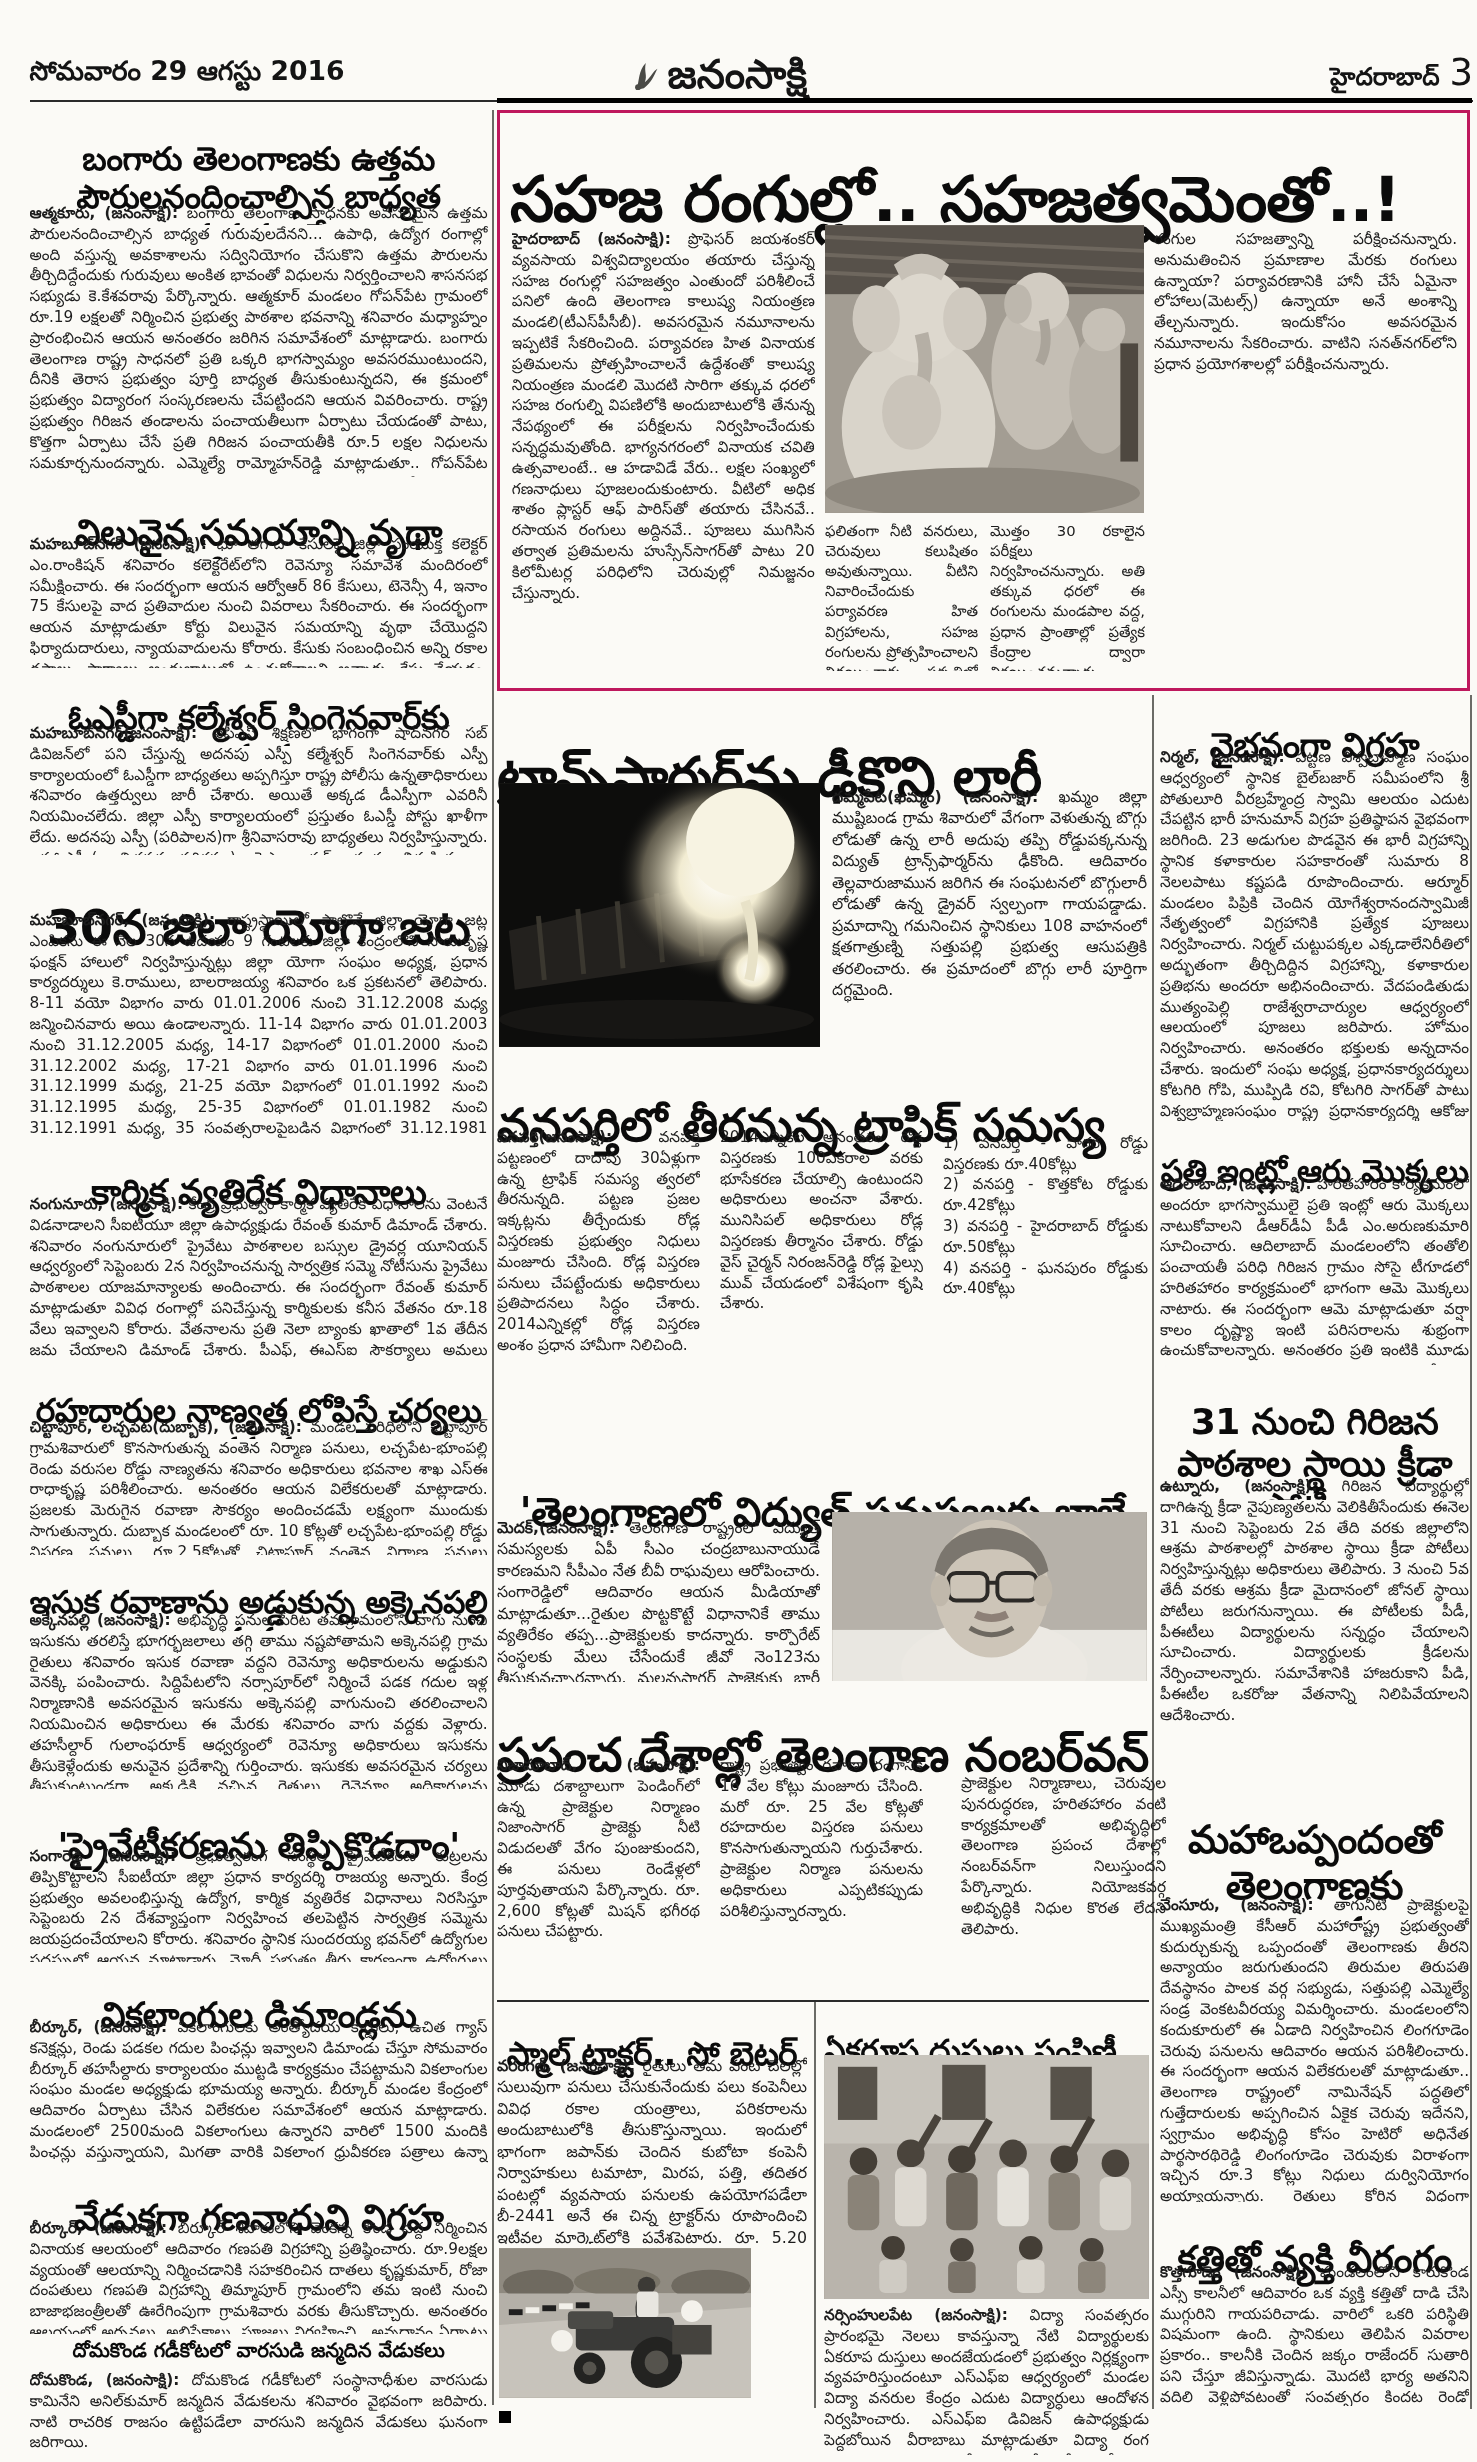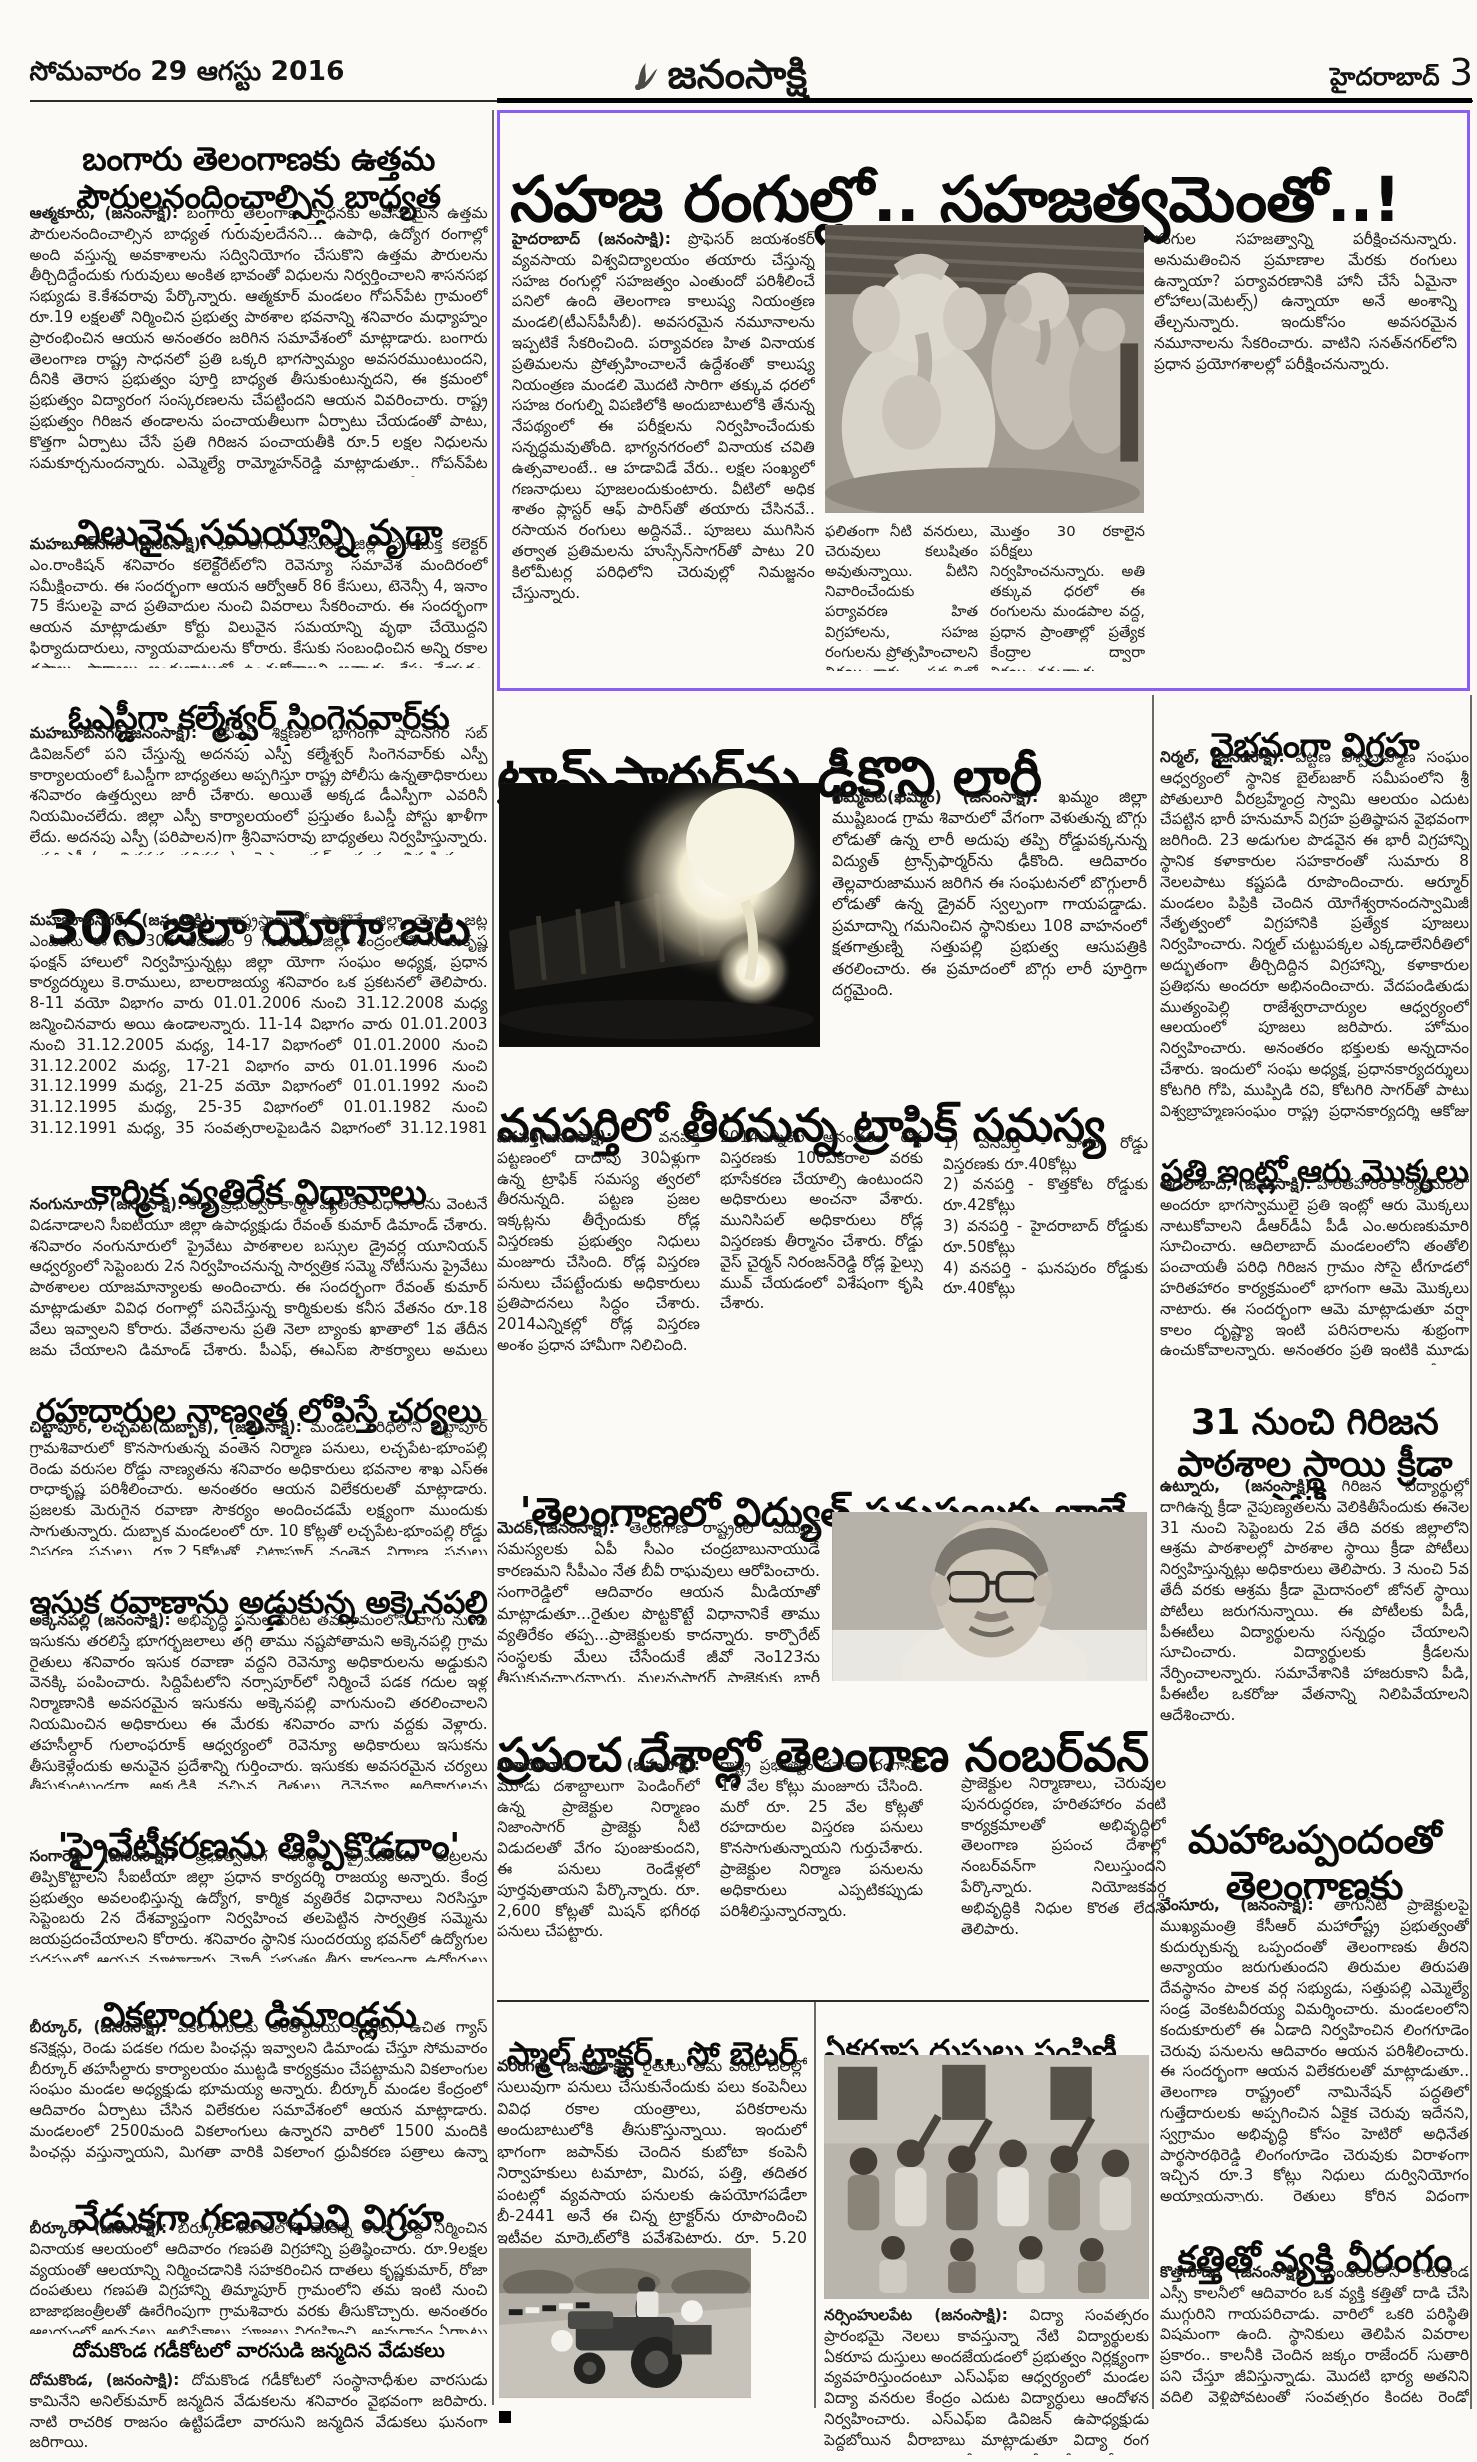--- a/index.html
+++ b/index.html
@@ -100,21 +100,21 @@
     <p class="abs bt" style="left:29.6px;top:2017px;width:458px;height:146px;margin:0;"><span class="dl">బీర్కూర్, (జనంసాక్షి):</span> <span>వికలాంగులకు అంత్యోదయ కార్డులు, ఉచిత గ్యాస్ కనెక్షన్లు, రెండు పడకల గదుల పింఛన్లు ఇవ్వాలని డిమాండు చేస్తూ సోమవారం బీర్కూర్ తహసీల్దారు కార్యాలయం ముట్టడి కార్యక్రమం చేపట్టామని వికలాంగుల సంఘం మండల అధ్యక్షుడు భూమయ్య అన్నారు. బీర్కూర్ మండల కేంద్రంలో ఆదివారం ఏర్పాటు చేసిన విలేకరుల సమావేశంలో ఆయన మాట్లాడారు. మండలంలో 2500మంది వికలాంగులు ఉన్నారని వారిలో 1500 మందికి పింఛన్లు వస్తున్నాయని, మిగతా వారికి వికలాంగ ధ్రువీకరణ పత్రాలు ఉన్నా పింఛన్లు అందటం లేదని పేర్కొన్నారు. దీంతో ఉపాధి హామీ పథకంలో 150 రోజుల పని కల్పించాలని ఖాళీగా ఉన్న వికలాంగుల బ్యాక్‌లాగ్ పోస్టులు భర్తీ చేయాలని డిమాండు చేశారు. కార్యక్రమంలో వికలాంగుల సంఘం నాయకులు పోశాలు, సాయిలు, నాయక్ తదితరులు పాల్గొన్నారు.</span></p>
   </section>
 
   <section>
     <h2 class="abs hl" style="left:29.6px;top:2167px;width:458px;height:47px;font-size:36px;">వేడుకగా గణనాధుని విగ్రహ ప్రతిష్ఠ</h2>
     <p class="abs bt" style="left:29.6px;top:2218px;width:458px;height:116px;margin:0;"><span class="dl">బీర్కూర్, (జనంసాక్షి):</span> <span>బీర్కూర్ శివారులోని వెంకన్న కొండ వద్ద నిర్మించిన వినాయక ఆలయంలో ఆదివారం గణపతి విగ్రహాన్ని ప్రతిష్ఠించారు. రూ.9లక్షల వ్యయంతో ఆలయాన్ని నిర్మించడానికి సహకరించిన దాతలు కృష్ణకుమార్, రోజా దంపతులు గణపతి విగ్రహాన్ని తిమ్మాపూర్ గ్రామంలోని తమ ఇంటి నుంచి బాజాభజంత్రీలతో ఊరేగింపుగా గ్రామశివారు వరకు తీసుకొచ్చారు. అనంతరం ఆలయంలో అర్చనలు, అభిషేకాలు, పూజలు నిర్వహించి.. అన్నదానం ఏర్పాటు చేశారు. కార్యక్రమంలో ఆలయకమిటీ సభ్యులు నాగేశ్వరరావు, అశోక్, అప్పారావు తదితరులు పాల్గొన్నారు.</span></p>
     <h3 class="abs subhead" style="left:29.6px;top:2339px;width:458px;height:27.6px;font-size:19.7px;margin:0;">దోమకొండ గడీకోటలో వారసుడి జన్మదిన వేడుకలు</h3>
     <p class="abs bt" style="left:29.6px;top:2370px;width:458px;height:89px;margin:0;"><span class="dl">దోమకొండ, (జనంసాక్షి):</span> <span>దోమకొండ గడీకోటలో సంస్థానాధీశుల వారసుడు కామినేని అనిల్‌కుమార్ జన్మదిన వేడుకలను శనివారం వైభవంగా జరిపారు. నాటి రాచరిక రాజసం ఉట్టిపడేలా వారసుని జన్మదిన వేడుకలు ఘనంగా జరిగాయి.</span></p>
   </section>
 
-  <section class="abs" style="left:497px;top:110px;width:967px;height:575px;border:3px solid #8b5cf6;background:#fbfaf6;">
+  <section class="abs" style="left:497px;top:110px;width:967px;height:575px;border:3px solid #be185d;background:#fbfaf6;">
     <h1 class="abs hl" style="left:9.9px;top:7.9px;width:946px;height:99px;font-size:63px;text-align:left;letter-spacing:-1px;">సహజ రంగుల్లో.. సహజత్వమెంతో..!</h1>
     <p class="abs bt" style="left:11.8px;top:116px;width:303px;height:441px;margin:0;"><span class="dl">హైదరాబాద్ (జనంసాక్షి):</span> <span>ప్రొఫెసర్ జయశంకర్ వ్యవసాయ విశ్వవిద్యాలయం తయారు చేస్తున్న సహజ రంగుల్లో సహజత్వం ఎంతుందో పరిశీలించే పనిలో ఉంది తెలంగాణ కాలుష్య నియంత్రణ మండలి(టీఎస్‌పీసీబీ). అవసరమైన నమూనాలను ఇప్పటికే సేకరించింది. పర్యావరణ హిత వినాయక ప్రతిమలను ప్రోత్సహించాలనే ఉద్దేశంతో కాలుష్య నియంత్రణ మండలి మొదటి సారిగా తక్కువ ధరలో సహజ రంగుల్ని విపణిలోకి అందుబాటులోకి తేనున్న నేపథ్యంలో ఈ పరీక్షలను నిర్వహించేందుకు సన్నద్ధమవుతోంది. భాగ్యనగరంలో వినాయక చవితి ఉత్సవాలంటే.. ఆ హడావిడే వేరు.. లక్షల సంఖ్యలో గణనాధులు పూజలందుకుంటారు. వీటిలో అధిక శాతం ప్లాస్టర్ ఆఫ్ పారిస్‌తో తయారు చేసినవే.. రసాయన రంగులు అద్దినవే.. పూజలు ముగిసిన తర్వాత ప్రతిమలను హుస్సేన్‌సాగర్‌తో పాటు 20 కిలోమీటర్ల పరిధిలోని చెరువుల్లో నిమజ్జనం చేస్తున్నారు.</span></p>
 
     <div class="abs photo" style="left:325px;top:112px;width:319px;height:288px;">
       <svg width="319" height="288" viewBox="0 0 324 292">
         <rect width="324" height="292" fill="#a39d93"></rect>
         <rect width="324" height="70" fill="#57514a"></rect>
         <g stroke="#6e675e" stroke-width="4">
             <line x1="0" y1="12" x2="324" y2="26"></line>
             <line x1="0" y1="30" x2="324" y2="46"></line>

